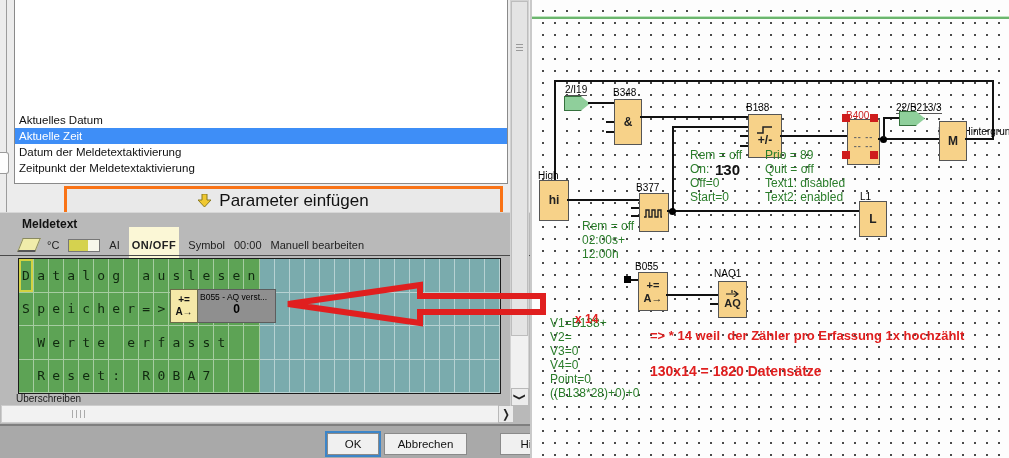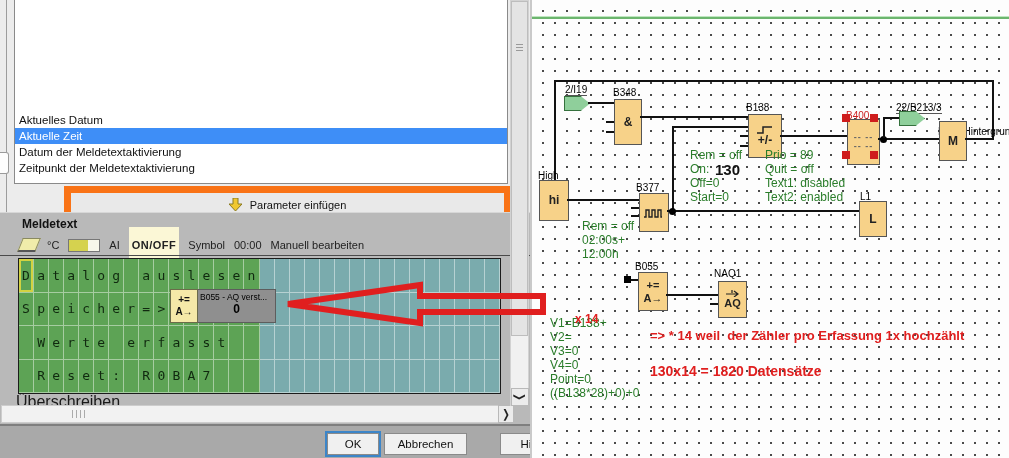--- a/index.html
+++ b/index.html
@@ -6,43 +6,43 @@
   .screen{position:relative;width:1009px;height:458px;background:#ececec;overflow:hidden;
           font-family:"Liberation Sans","DejaVu Sans",sans-serif;}
   
   .left-pane{position:absolute;left:0;top:0;width:530px;height:458px;background:#ececec;}
   .edge-line{position:absolute;left:6px;top:0;width:1px;height:212px;background:#9c9c9c;}
   .edge-tab{position:absolute;left:0;top:152px;width:8px;height:20px;background:#fdfdfd;border:1px solid #9a9a9a;border-left:none;border-radius:0 3px 3px 0;}
   .listbox{position:absolute;left:14px;top:-2px;width:492px;height:184px;background:#fff;border:1px solid #8a8a8a;}
   .list-items{position:absolute;left:0;top:113px;width:100%;}
   .list-item{height:16px;line-height:16px;font-size:11.5px;padding-left:4px;color:#111;white-space:nowrap;}
   .list-item.sel{background:#3e8ef7;color:#fff;}
-  .insert-btn{position:absolute;left:64px;top:186px;width:433px;height:24px;background:#e9e9e9;border:7px solid #f97316;
-              display:flex;align-items:center;justify-content:center;gap:8px;font-size:11px;color:#111;cursor:default;}
+  .insert-btn{position:absolute;left:64px;top:186px;width:433px;height:24px;background:#e9e9e9;border:3px solid #f97316;
+              display:flex;align-items:center;justify-content:center;gap:8px;font-size:17px;color:#111;cursor:default;}
   .mt-panel{position:absolute;left:0;top:212px;width:530px;height:212px;background:#b9b9b9;border-top:1px solid #d7d7d7;}
   .mt-title{position:absolute;left:22px;top:4px;font-size:12px;font-weight:bold;color:#111;}
   .mt-toolbar{position:absolute;left:20px;top:24px;height:16px;display:flex;align-items:center;gap:9px;font-size:11px;color:#222;white-space:nowrap;}
   .eraser{width:16px;height:11px;background:#f0ecaa;border:1px solid #8a8a60;transform:skewX(-22deg);border-bottom:2px solid #555;}
   .meter{width:30px;height:11px;border:1px solid #777;background:linear-gradient(to right,#d5d24f 0 62%,#f7f7ea 62%);}
   .onoff{font-weight:bold;background:#fbf7d6;padding:12px 3px;letter-spacing:0.5px;}
   .mt-divider{position:absolute;left:0;top:42px;width:530px;height:1px;background:#4a4a4a;}
   .lcd-grid{position:absolute;left:18px;top:45px;width:481px;height:134px;border:1px solid #1c1c1c;
             display:grid;grid-template-columns:repeat(32,1fr);grid-template-rows:repeat(4,1fr);}
   .cell{border-right:1px solid rgba(255,255,255,.45);border-bottom:1px solid rgba(255,255,255,.45);
         display:flex;align-items:center;justify-content:center;
         font-family:"DejaVu Sans Mono","Liberation Mono",monospace;font-size:13px;color:#10290f;overflow:hidden;}
   .cell.g{background:#5da355;} .cell.t{background:#7aabad;}
   .cell.cursor{box-shadow:inset 0 0 0 2px #d2d241;}
   .tooltip{position:absolute;left:170px;top:76px;height:34px;display:flex;z-index:30;}
   .tt-icon{width:26px;background:#f5e9a8;border:1px solid #6b6b4a;display:flex;flex-direction:column;align-items:center;justify-content:center;
            font-size:10px;font-weight:bold;color:#111;line-height:12px;}
   .tt-body{width:77px;background:#8f8f8f;border:1px solid #5d5d5d;border-left:none;color:#000;overflow:hidden;}
   .tt-title{font-size:8.5px;white-space:nowrap;padding:2px 0 0 2px;}
   .tt-value{font-size:12px;font-weight:bold;text-align:center;}
-  .overwrite{position:absolute;left:16px;top:180px;font-size:16px;color:#1a1a1a;text-align:center;}
+  .overwrite{position:absolute;left:16px;top:180px;font-size:10px;color:#1a1a1a;text-align:center;}
   
   .hscroll{position:absolute;left:1px;top:405px;width:496px;height:16px;background:#f2f2f2;border:1px solid #cdcdcd;}
   .h-grip{position:absolute;left:70px;top:4px;display:flex;gap:3px;}
   .h-grip i{width:1px;height:8px;background:#aaa;}
   .sbtn{position:absolute;background:#ececec;border:1px solid #b9b9b9;display:flex;align-items:center;justify-content:center;
         font-size:9px;font-weight:bold;color:#222;}
   .hs-right{left:498px;top:405px;width:14px;height:16px;}
   .vscroll{position:absolute;left:510px;top:0;width:17px;height:404px;background:#f1f1f1;border:1px solid #d2d2d2;}
   .v-thumb{position:absolute;left:0px;top:0;width:15px;height:333px;background:#e4e4e4;border:1px solid #bdbdbd;}
   .v-grip{position:absolute;left:4px;top:42px;}

